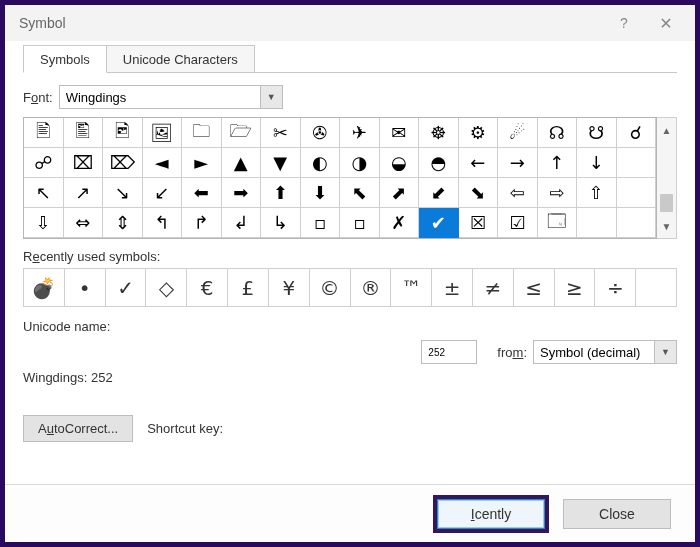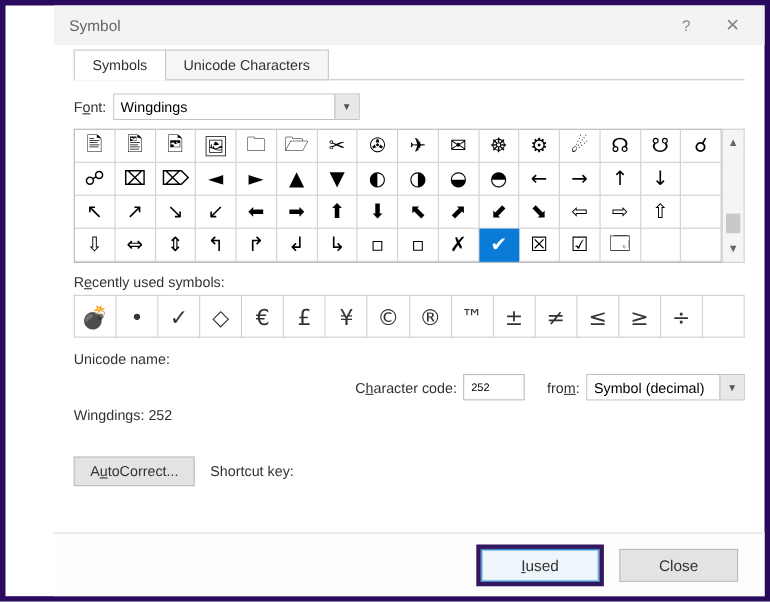--- a/index.html
+++ b/index.html
@@ -11,21 +11,20 @@
     color: #333;
   }
   .frame {
     width: 700px;
     height: 547px;
     border: 5px solid #2a0a5e;
     background: #fff;
     position: relative;
     display: flex;
     flex-direction: column;
-    padding-left: 44px;
   }
   
   .titlebar {
     height: 36px;
     background: #f3f3f3;
     display: flex;
     align-items: center;
     padding: 0 8px 0 14px;
     color: #666;
     font-size: 14px;
@@ -324,23 +323,20 @@
         <div class="rcell">≠</div>
         <div class="rcell">≤</div>
         <div class="rcell">≥</div>
         <div class="rcell">÷</div>
         <div class="rcell"> </div>
       </div>
 
     <div class="lower">
       <div>Unicode name:</div>
       <div class="row-cc">
-        <span>
-          <span>C</span><span class="underline-char">h</span><span>aracter code:</span>
-        </span>
         <input class="textbox" value="252" style="">
         <span style="margin-left:14px">
           <span>fro</span><span class="underline-char">m</span><span>:</span>
         </span>
         <span class="combo">
           <input type="text" style="width: 120px;" value="Symbol (decimal)">
           <span class="dd">▼</span>
         </span>
       </div>
       <div>Wingdings: 252</div>
@@ -352,18 +348,18 @@
         <span>A</span><span class="underline-char">u</span><span>toCorrect...</span>
       </span>
       <span style="margin-left:6px">Shortcut key:</span>
     </div>
 
   </div>
 
   <div class="footer">
     <div class="fbtn insert">
       <span class="underline-char">I</span>
-        <span>used</span>
+        <span>cently</span>
     </div>
     <div class="fbtn">Close</div>
   </div>
 
 </div>
 
 </body></html>

